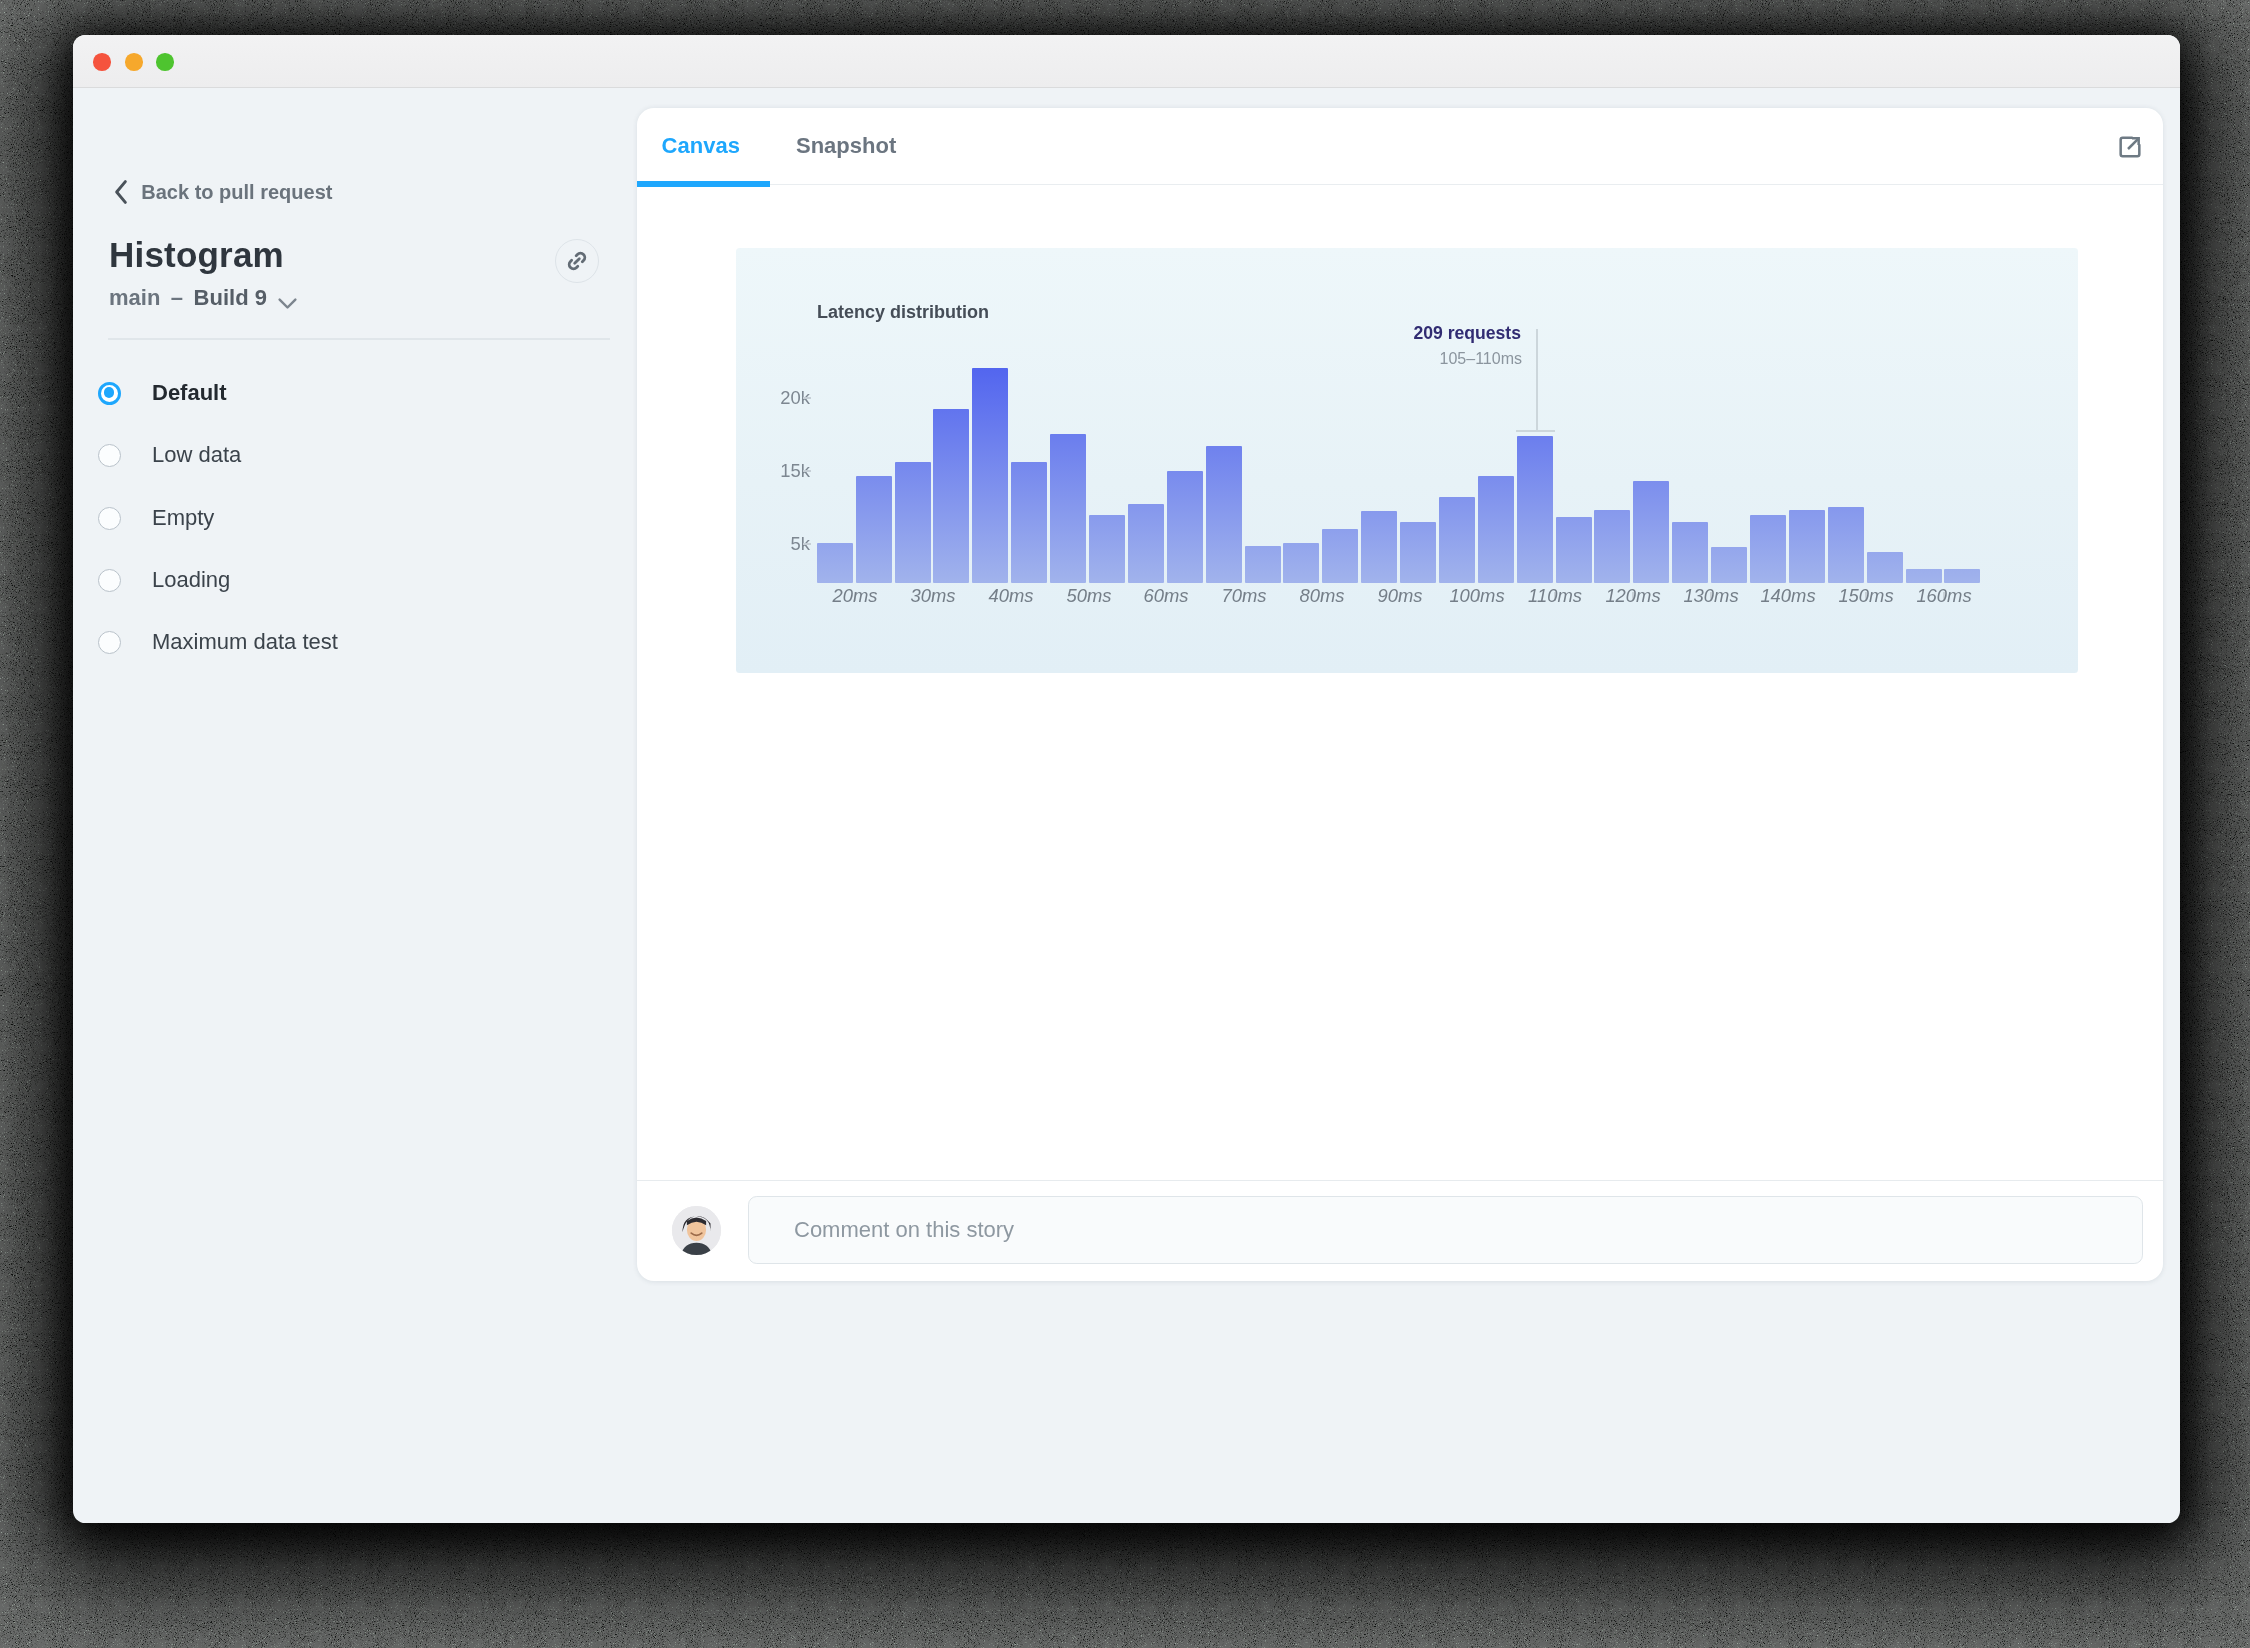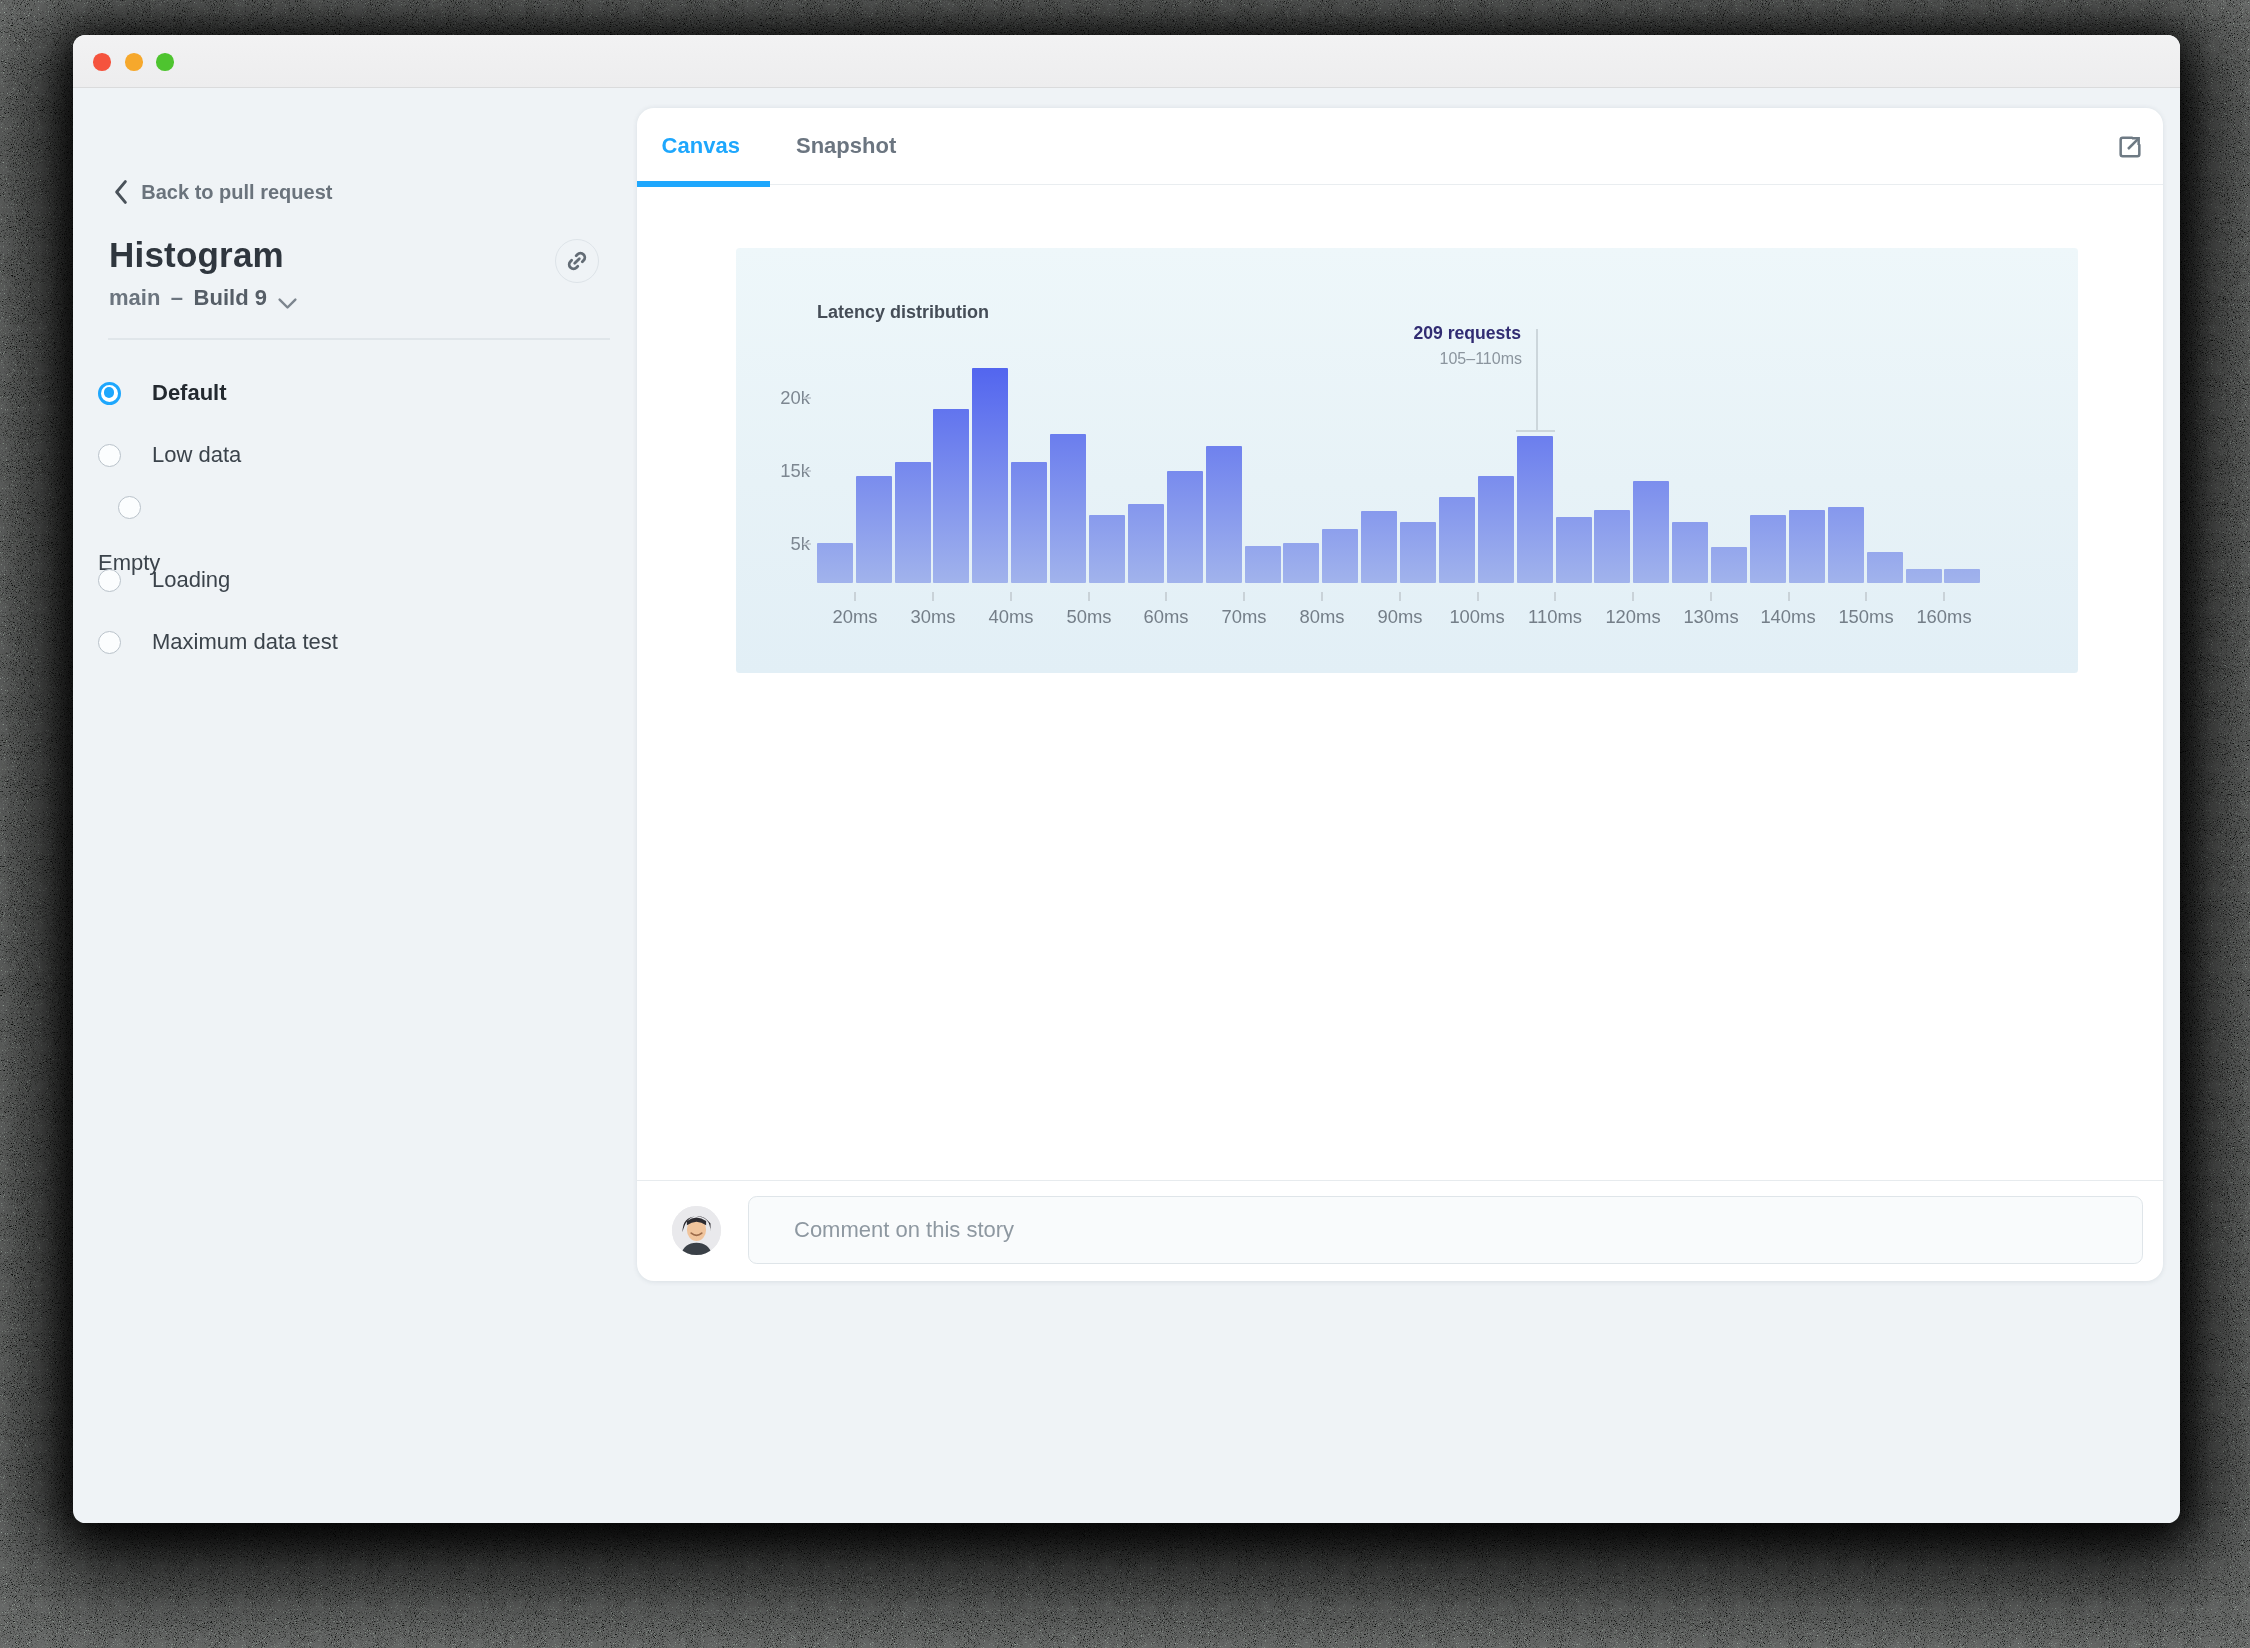--- a/index.html
+++ b/index.html
@@ -104,22 +104,22 @@
     position:absolute;width:53px;text-align:right;font-size:18.4px;color:#7d8791;
     transform:translateY(-50%);
   }
   .y-tick{position:absolute;width:8px;height:1.8px;background:#c6cfd6;}
   .bar{
     position:absolute;bottom:90px;width:36px;border-radius:0.9px;
     background-image:linear-gradient(to top,#a1b3ec 0px,#5164ef 219px);
   }
   .x-tick{position:absolute;width:1.8px;height:8.8px;top:344px;background:#c9d2d8;}
   .x-label{
-    position:absolute;top:358px;width:88px;text-align:center;
-    font-size:18.4px;color:#747e88;transform:translateX(-50%);
+    position:absolute;top:337px;width:88px;text-align:center;
+    font-size:18.4px;color:#747e88;transform:translateX(-50%);font-style:italic;
   }
   .ann-value{
     position:absolute;font-size:17.6px;font-weight:700;color:#312c72;
     transform:translateX(-100%);white-space:nowrap;
   }
   .ann-range{
     position:absolute;font-size:16px;color:#8b959e;
     transform:translateX(-100%);white-space:nowrap;text-align:right;
   }
   .ann-line{position:absolute;width:1.8px;background:#ccd6db;}
@@ -208,21 +208,21 @@
 
     <div class="story-list" id="storyList">
         <div class="story-row sel" style="top: 6.1px;">
           <span class="radio on"></span>
           <span class="story-label">Default</span>
         </div>
         <div class="story-row" style="top: 68px;">
           <span class="radio off"></span>
           <span class="story-label">Low data</span>
         </div>
-        <div class="story-row" style="top: 131px; flex-direction: column;">
+        <div class="story-row" style="top: 131px;">
           <span class="radio off"></span>
           <span class="story-label">Empty</span>
         </div>
         <div class="story-row" style="top: 193px;">
           <span class="radio off"></span>
           <span class="story-label">Loading</span>
         </div>
         <div class="story-row" style="top: 255px;">
           <span class="radio off"></span>
           <span class="story-label">Maximum data test</span>

